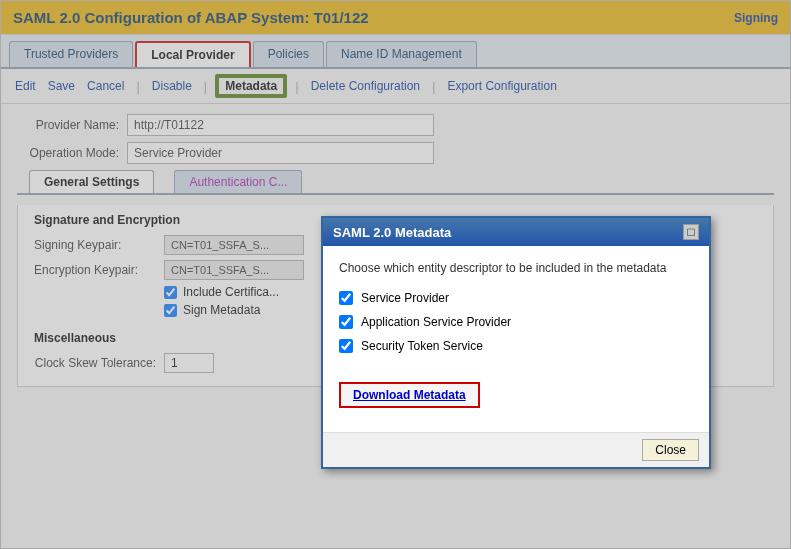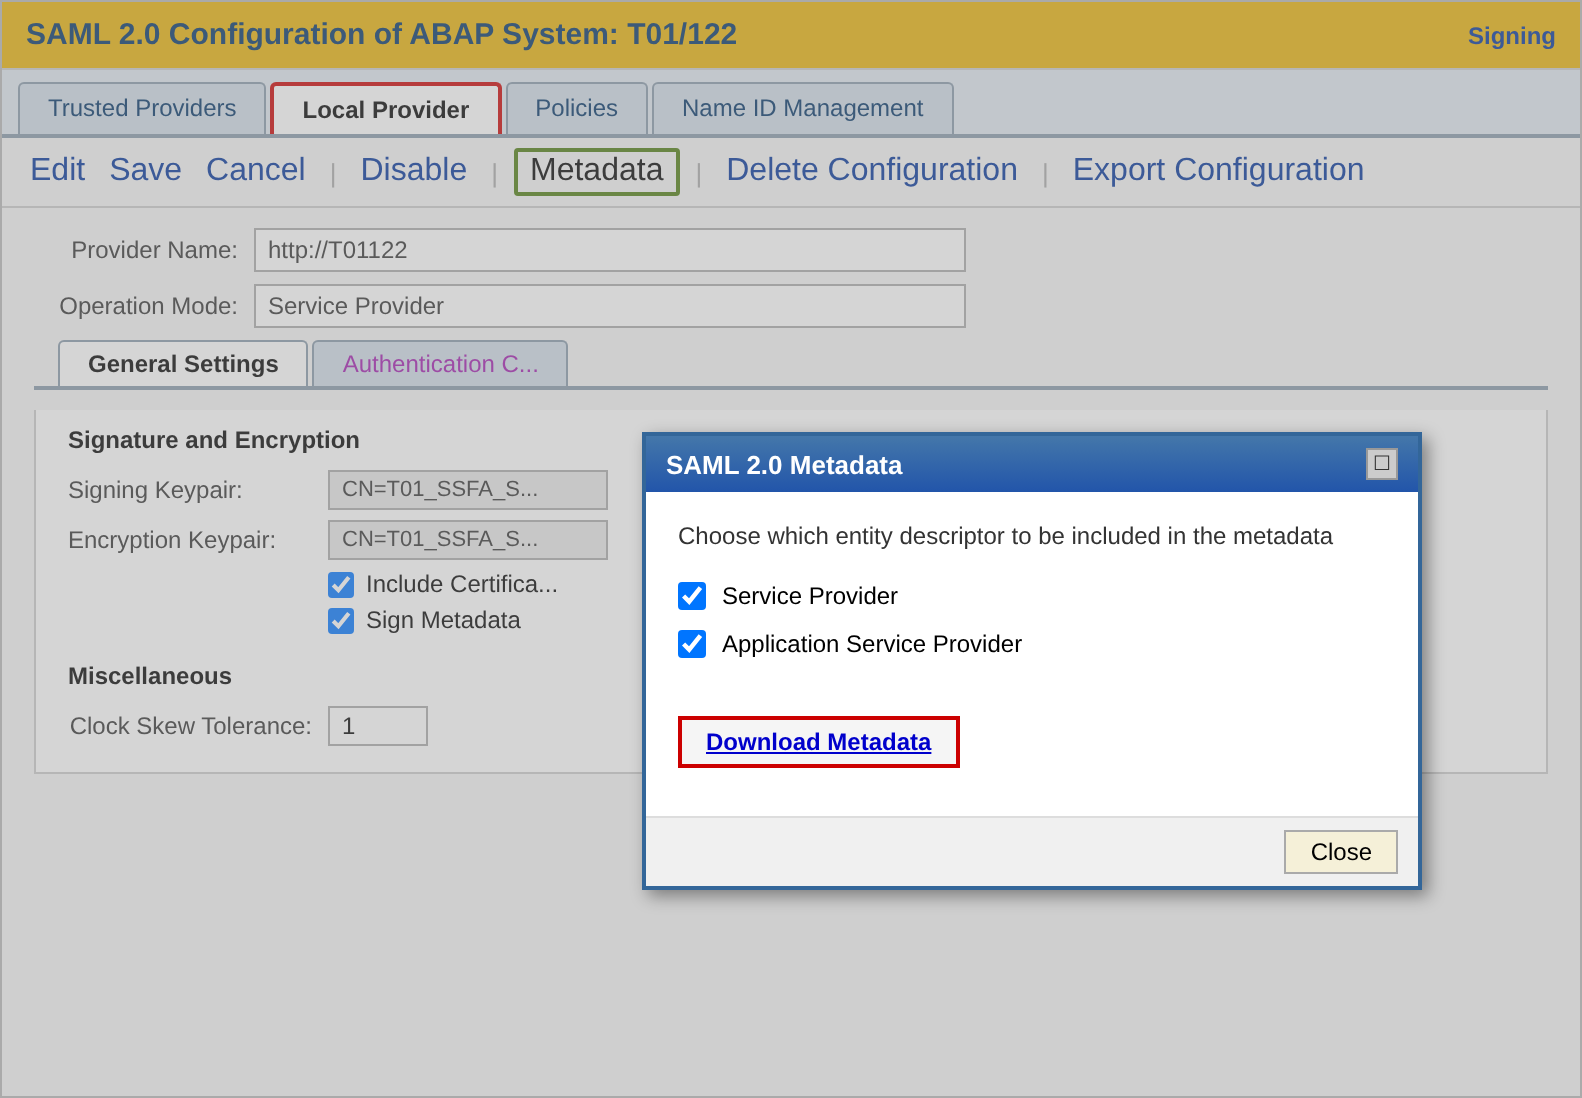--- a/index.html
+++ b/index.html
@@ -73,33 +73,33 @@
       align-items: center;
       gap: 4px;
       border-bottom: 1px solid #ccc;
     }
 
     .toolbar-btn {
       background: none;
       border: none;
       color: #003399;
       cursor: pointer;
-      font-size: 16px;
+      font-size: 12px;
       padding: 2px 4px;
     }
 
     .toolbar-separator {
       color: #aaa;
       margin: 0 4px;
     }
 
     .toolbar-btn.highlighted {
-      border: 2px solid #4d7c0f;
-      color: #000;
-      font-weight: normal;
+      border: 4px solid #4d7c0f;
+      color: #000;
+      font-weight: bold;
       padding: 1px 6px;
       border-radius: 2px;
     }
 
     .content-area {
       padding: 10px 16px;
       background: #f5f5f5;
     }
 
     .field-row {
@@ -114,21 +114,21 @@
       padding-right: 8px;
       font-size: 12px;
       color: #333;
     }
 
     .field-input {
       border: 1px solid #aaa;
       background: #fff;
       padding: 2px 6px;
       font-size: 12px;
-      width: 356px;
+      width: 307px;
       height: 22px;
       color: #333;
     }
 
     .status-row {
       display: flex;
       align-items: center;
       margin-bottom: 8px;
     }
 
@@ -144,21 +144,21 @@
       width: 14px;
       height: 14px;
       background: #33aa33;
       border-radius: 50%;
       display: inline-block;
       margin-right: 6px;
     }
 
     .inner-tabs-bar {
       display: flex;
-      gap: 2px;
+      gap: 20px;
       padding: 0 0 0 12px;
       border-bottom: 2px solid #8899aa;
       margin-bottom: 10px;
       align-items: flex-end;
     }
 
     .inner-tab {
       padding: 4px 14px;
       background: #d0dde8;
       border: 1px solid #8899aa;
@@ -454,20 +454,24 @@
       <div class="modal-description">Choose which entity descriptor to be included in the metadata</div>
 
       <div class="modal-checkbox-row">
         <input type="checkbox" checked="" style="">
         <span>Service Provider</span>
       </div>
       <div class="modal-checkbox-row">
         <input type="checkbox" checked="" style="">
         <span>Application Service Provider</span>
       </div>
+      <div class="modal-checkbox-row">
+        <input type="checkbox" checked="" style="">
+        <span>Security Token Service</span>
+      </div>
 
       <br>
       <button class="download-btn">Download Metadata</button>
     </div>
     <div class="modal-footer">
       <button class="close-btn">Close</button>
     </div>
   </div>
 
 </div>

